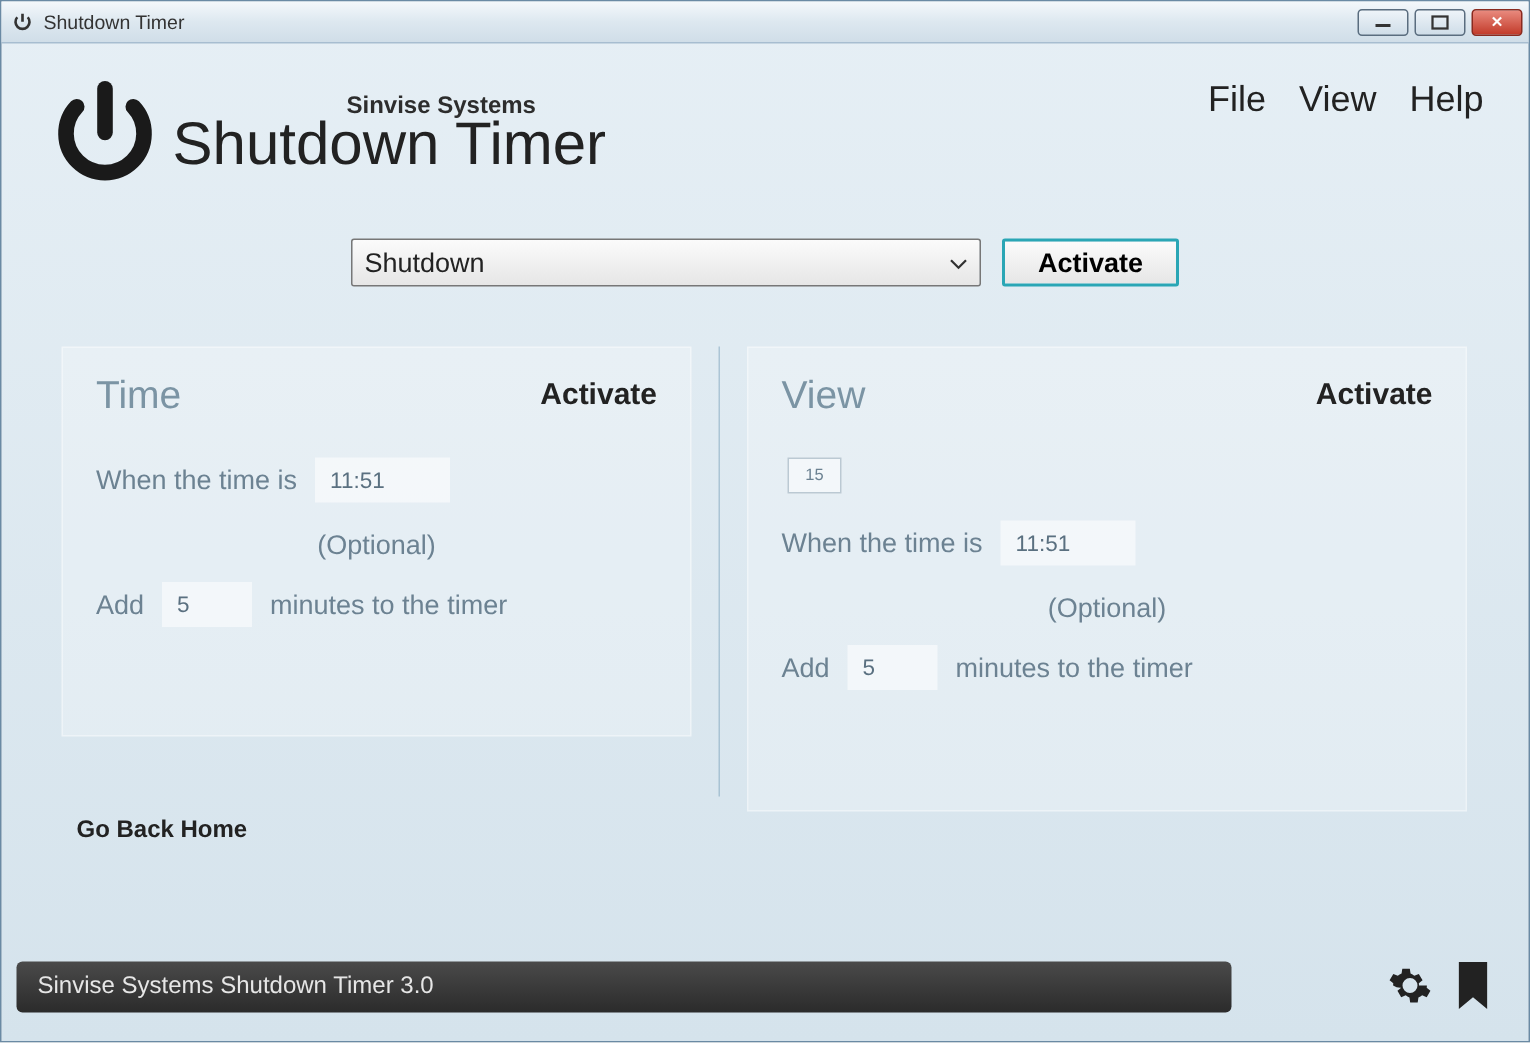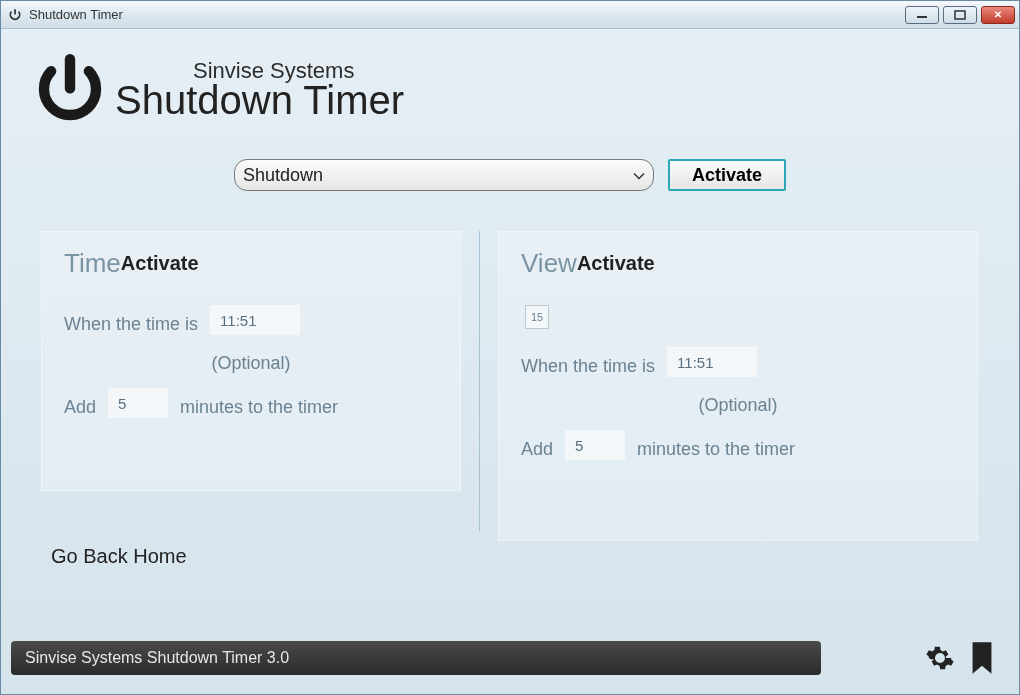--- a/index.html
+++ b/index.html
@@ -15,54 +15,54 @@
 .winbtn { width: 34px; height: 18px; border: 1px solid #5a6d7f; border-radius: 3px; display: flex; align-items: center; justify-content: center; font-size: 10px; cursor: pointer; }
 .winbtn.min { background: linear-gradient(180deg,#eef4f9,#cfdde8); }
 .winbtn.max { background: linear-gradient(180deg,#eef4f9,#cfdde8); }
 .winbtn.close { background: linear-gradient(180deg,#e98a7e,#c23b2a); border-color:#8a2a1f; color:#fff; font-weight:bold; }
 
 
 .header-row { display:flex; align-items:flex-start; padding: 22px 30px 0 30px; }
 .logo-block { display:flex; align-items:center; }
 .power-big { width: 78px; height: 78px; margin-right: 6px; }
 .logo-text { display:flex; flex-direction:column; justify-content:center; }
-.company { font-size: 22px; color:#2d2d2d; margin-left: 78px; margin-bottom:-6px; }
+.company { font-size: 16px; color:#2d2d2d; margin-left: 116px; margin-bottom:-6px;font-weight:bold; }
 .app-title { font-size: 40px; color:#222; font-weight: 400; }
 
 .menu { margin-left:auto; display:flex; gap:22px; padding-top:2px; }
 .menu span { font-size: 24px; color:#222; cursor:pointer; }
 
 
 .action-row { display:flex; align-items:center; justify-content:center; gap:14px; margin-top: 30px; }
-.action-select { width: 420px; height: 32px; background: linear-gradient(180deg,#fbfbfb,#e6e6e6); border:1px solid #777; border-radius:13px; display:flex; align-items:center; padding: 0 8px; font-size:18px; color:#222; position:relative; cursor:pointer; }
+.action-select { width: 420px; height: 32px; background: linear-gradient(180deg,#fbfbfb,#e6e6e6); border:1px solid #777; border-radius:2px; display:flex; align-items:center; padding: 0 8px; font-size:18px; color:#222; position:relative; cursor:pointer; }
 .action-select .caret { position:absolute; right:8px; top:50%; transform:translateY(-50%); }
 .activate-main { height: 32px; padding: 0 22px; background: linear-gradient(180deg,#fbfbfb,#e6e6e6); border:2px solid #2aa6b5; border-radius:2px; font-size:18px; font-weight:bold; cursor:pointer; }
 
 
 .panels { display:flex; gap: 0; padding: 40px 40px 0 40px; align-items:flex-start; }
 .panel { background: rgba(255,255,255,0.25); border: 1px solid rgba(255,255,255,0.4); padding: 16px 22px 20px 22px; position:relative; }
 .panel.time { width: 420px; height: 260px; }
 .panel.date { width: 480px; height: 310px; }
 .divider-v { width: 1px; height: 300px; background: rgba(120,160,185,0.5); margin: 0 18px; }
 
-.panel-head { display:flex; align-items:center; justify-content:flex-start; margin-bottom: 26px; }
+.panel-head { display:flex; align-items:center; justify-content:space-between; margin-bottom: 26px; }
 .panel-title { font-size: 26px; color: #7b94a4; font-weight:400; }
 .panel-activate { font-size: 20px; font-weight: bold; color:#222; cursor:pointer; }
 
-.row { display:flex; align-items:flex-end; gap: 12px; margin-bottom: 18px; font-size:18px; color:#6c8292; }
+.row { display:flex; align-items:center; gap: 12px; margin-bottom: 18px; font-size:18px; color:#6c8292; }
 .input { background: rgba(255,255,255,0.55); border: none; height: 30px; padding: 0 10px; font-size:15px; color:#5a7080; }
 .input.time-i { width: 90px; }
 .input.date-i { width: 150px; }
 .input.small { width: 60px; text-align:left; }
 .date-wrap { position:relative; display:flex; align-items:center; }
-.cal-icon { width: 24px; height: 24px; background: rgba(255,255,255,0.5); border:1px solid rgba(150,170,185,0.6); margin-left:4px; display:flex; align-items:center; justify-content:center; font-size:11px; color:#6c8292; cursor:pointer;}
+.cal-icon { width: 36px; height: 24px; background: rgba(255,255,255,0.5); border:1px solid rgba(150,170,185,0.6); margin-left:4px; display:flex; align-items:center; justify-content:center; font-size:11px; color:#6c8292; cursor:pointer;}
 
 .optional { font-size:18px; color:#6c8292; margin: 6px 0 14px 0; text-align: center; }
 
-.go-back { position:absolute; left: 50px; top: 544px; font-size: 20px; font-weight:normal; color:#222; cursor:pointer; }
+.go-back { position:absolute; left: 50px; top: 544px; font-size: 16px; font-weight:bold; color:#222; cursor:pointer; }
 
 
 .footer { position:absolute; bottom: 12px; left: 10px; right: 10px; height: 48px; display:flex; align-items:center; gap: 14px; }
 .status-bar { flex:1; margin-right: 28px; height: 34px; background: linear-gradient(180deg,#4a4a4a,#2b2b2b); border-radius: 4px; color:#e6e6e6; font-size:16px; display:flex; align-items:center; padding: 0 14px; max-width: 810px; }
 .footer-icons { position:absolute; right: 16px; bottom: 4px; display:flex; align-items:center; gap: 16px; }
 .gear, .bookmark { cursor:pointer; }
 </style>
 </head>
 <body>
 
@@ -95,20 +95,25 @@
       <span class="power-big">
         <svg width="78" height="78" viewBox="0 0 24 24">
             <path fill="none" stroke="#1a1a1a" stroke-width="3.2" stroke-linecap="round" d="M12 2.5v9"></path>
             <path fill="none" stroke="#1a1a1a" stroke-width="3.2" stroke-linecap="round" d="M6.2 6.2a8 8 0 1 0 11.6 0"></path>
           </svg>
       </span>
       <div class="logo-text">
         <div class="company">Sinvise Systems</div>
         <div class="app-title">Shutdown Timer</div>
       </div>
+    </div>
+    <div class="menu">
+      <span>File</span>
+      <span>View</span>
+      <span>Help</span>
     </div>
   </div>
 
   <div class="action-row">
     <div class="action-select">
       <span>Shutdown</span>
       <span class="caret">
         <svg width="12" height="8">
             <path d="M1 1 L6 6 L11 1" fill="none" stroke="#333" stroke-width="1.5"></path>
           </svg>

